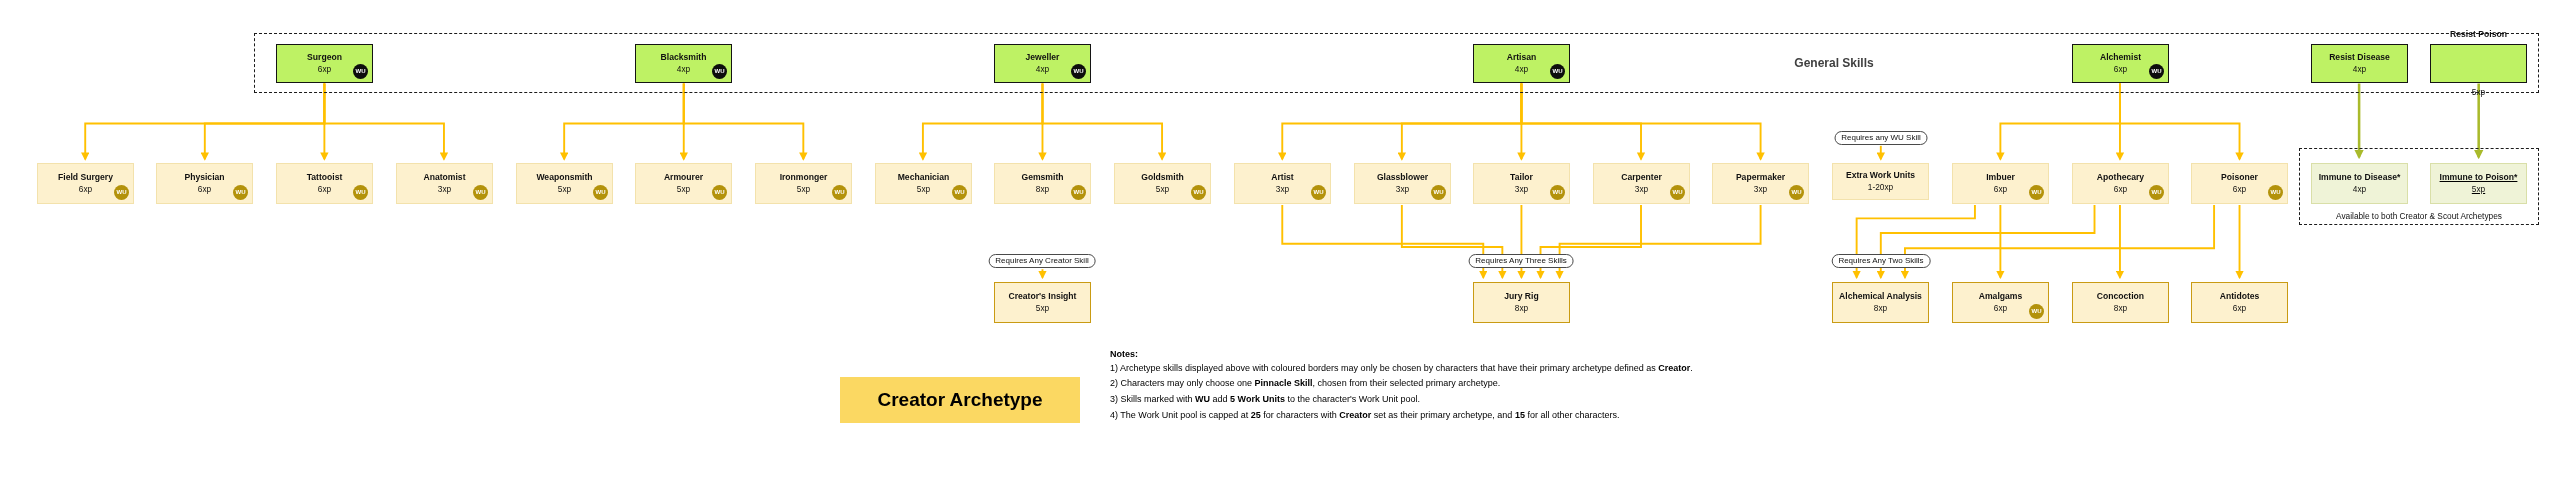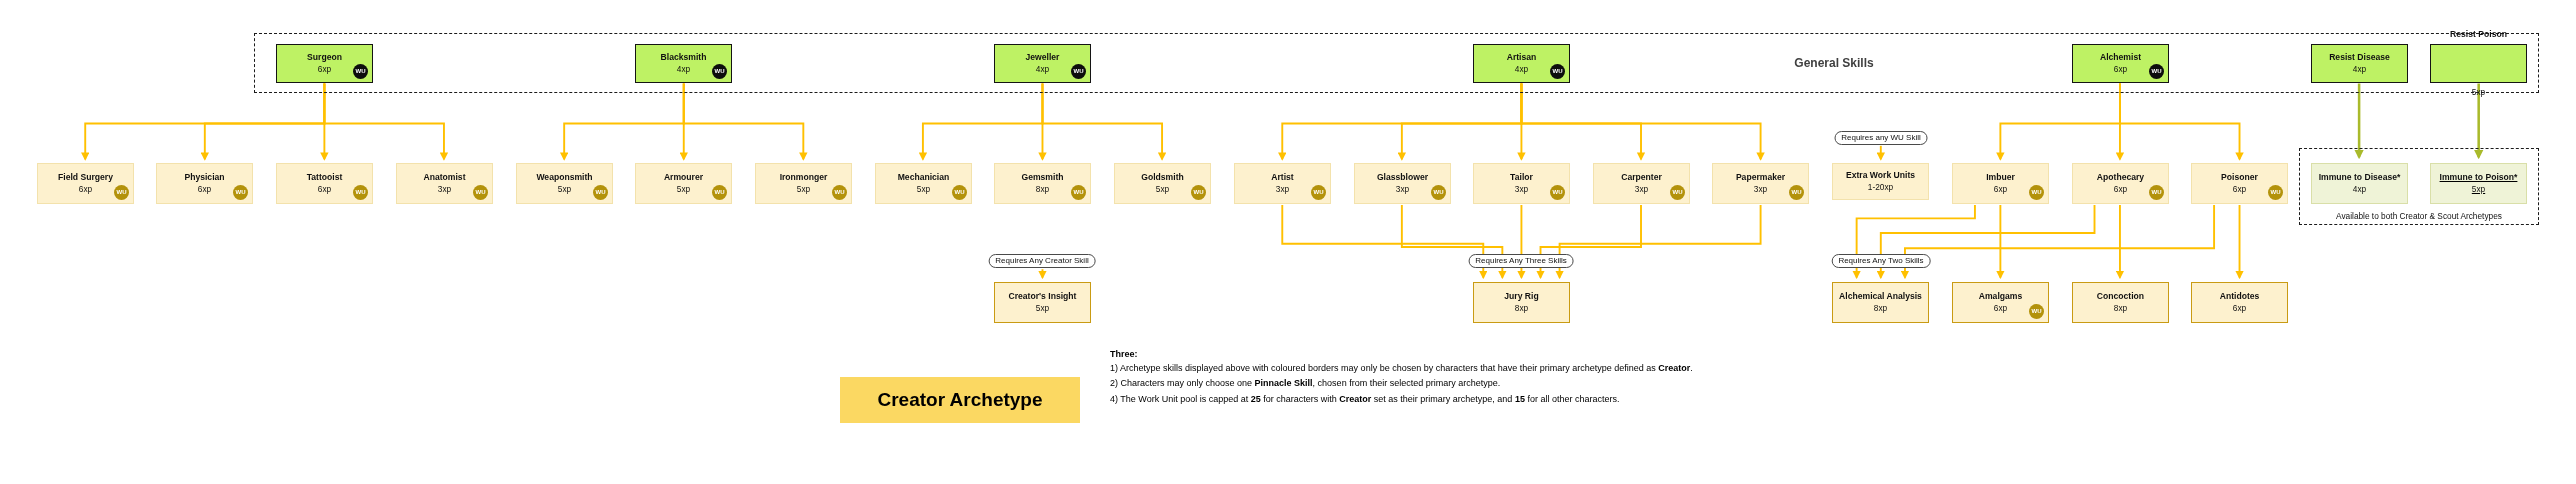--- a/index.html
+++ b/index.html
@@ -275,22 +275,23 @@
       <div class="pill" style="left: 1042px; top: 254px;">Requires Any Creator Skill</div>
       <div class="pill" style="left: 1521px; top: 254px;">Requires Any Three Skills</div>
       <div class="pill" style="left: 1881px; top: 254px;">Requires Any Two Skills</div>
     </div>
 
   <div class="title-box">
     <span>Creator Archetype</span>
   </div>
 
   <div class="notes">
-    <div class="notes-heading">Three:</div>
+    <div class="notes-heading">Notes:</div>
     <div id="note-lines">
         <div class="note-line"><span>1) Archetype skills displayed above with coloured borders may only be chosen by characters that have their primary archetype defined as </span><b>Creator</b><span>.</span></div>
         <div class="note-line"><span>2) Characters may only choose one </span><b>Pinnacle Skill</b><span>, chosen from their selected primary archetype.</span></div>
+        <div class="note-line"><span>3) Skills marked with </span><b>WU</b><span> add </span><b>5 Work Units</b><span> to the character's Work Unit pool.</span></div>
         <div class="note-line"><span>4) The Work Unit pool is capped at </span><b>25</b><span> for characters with </span><b>Creator</b><span> set as their primary archetype, and </span><b>15</b><span> for all other characters.</span></div>
       </div>
   </div>
 
 </div>
 
 
 </body></html>

